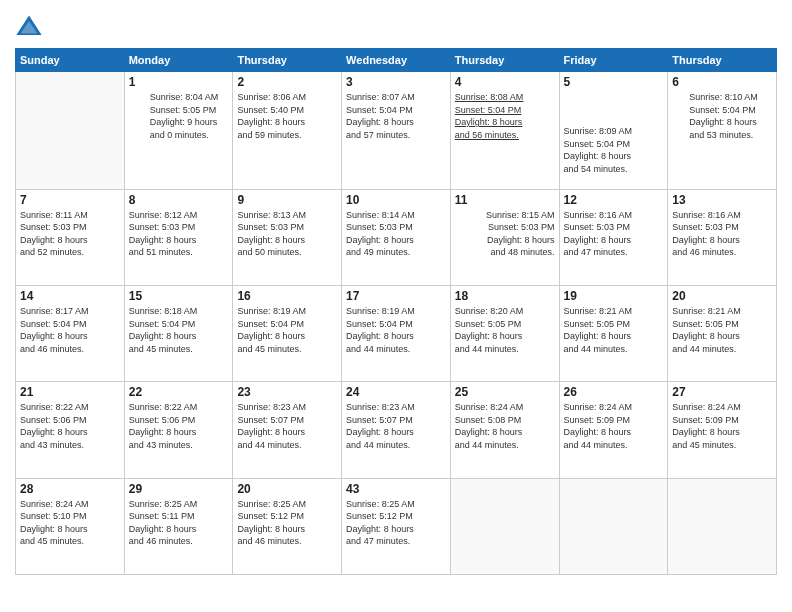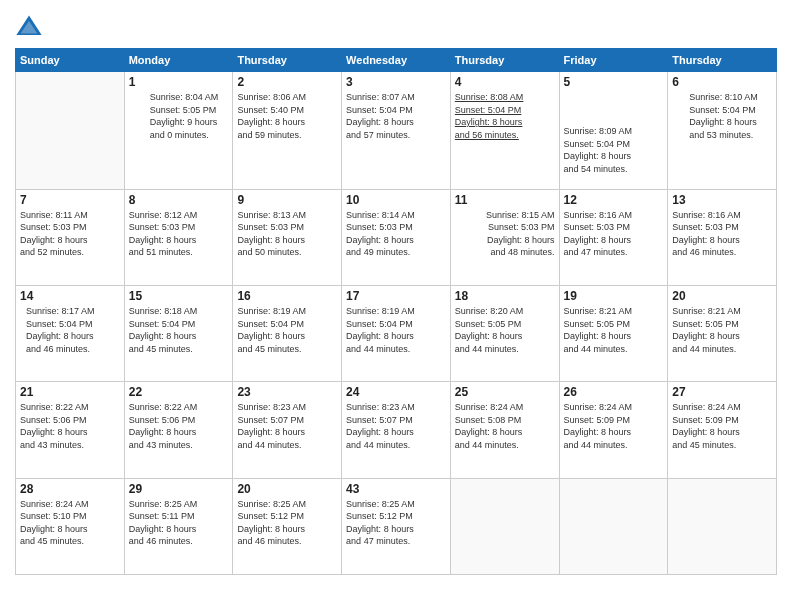--- a/index.html
+++ b/index.html
@@ -227,21 +227,21 @@
             <span class="day-num">13</span>
             <div class="cell-info" style="white-space: pre-line;">Sunrise: 8:16 AM
 Sunset: 5:03 PM
 Daylight: 8 hours
 and 46 minutes.</div>
           </td>
         </tr>
         <tr>
           <td>
             <span class="day-num">14</span>
-            <div class="cell-info" style="white-space: pre-line; margin-left: 6px;">Sunrise: 8:17 AM
+            <div class="cell-info" style="white-space: pre-line;">Sunrise: 8:17 AM
 Sunset: 5:04 PM
 Daylight: 8 hours
 and 46 minutes.</div>
           </td>
           <td>
             <span class="day-num">15</span>
             <div class="cell-info" style="white-space: pre-line;">Sunrise: 8:18 AM
 Sunset: 5:04 PM
 Daylight: 8 hours
 and 45 minutes.</div>

